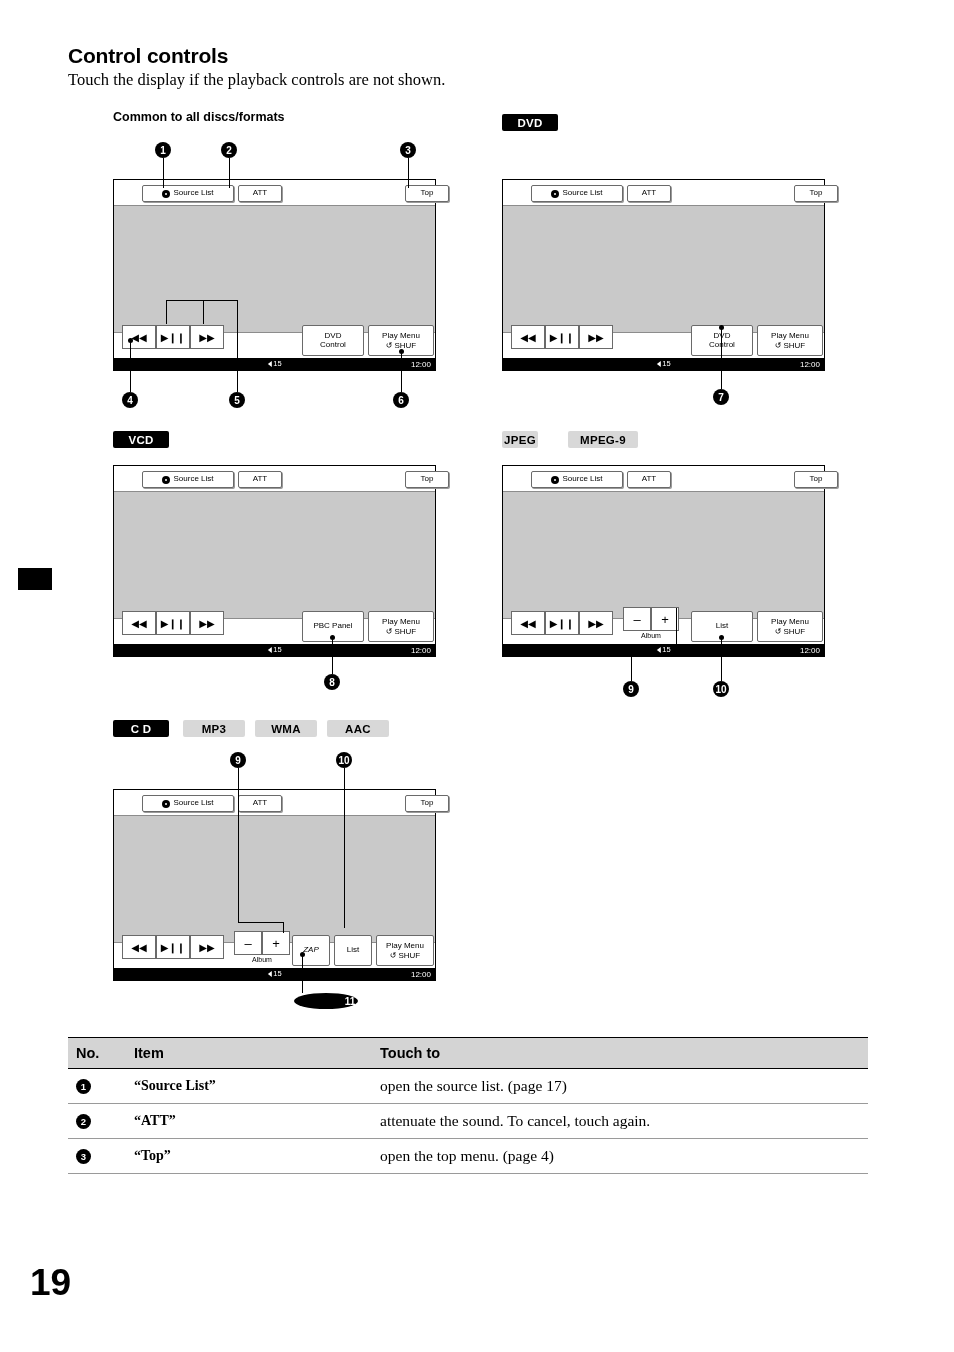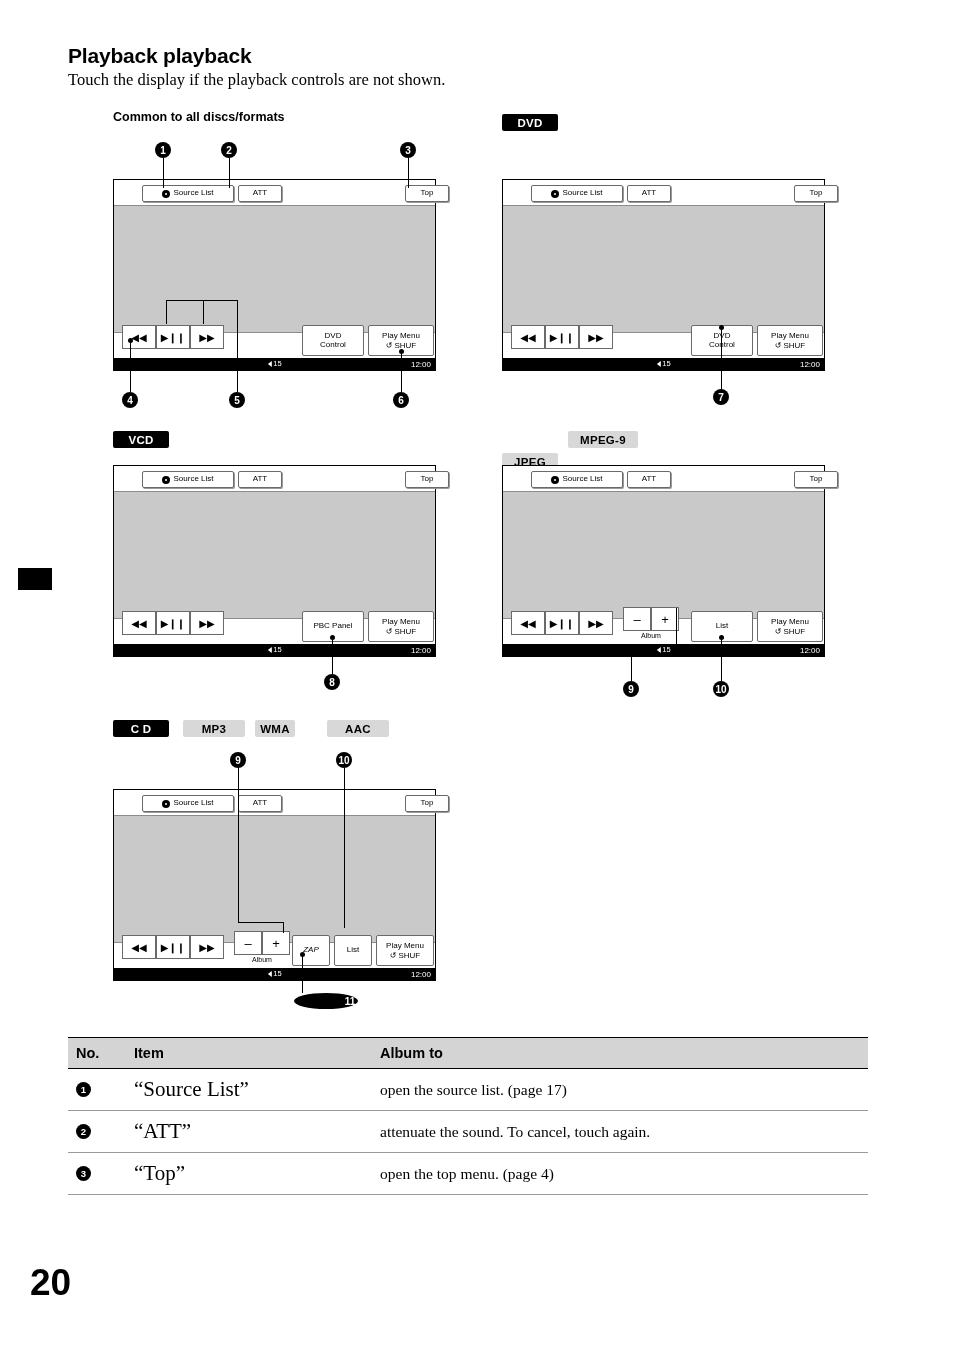--- a/index.html
+++ b/index.html
@@ -229,21 +229,21 @@
     border-top: 1.5px solid #000;
     border-bottom: 1.5px solid #000;
   }
   .tbl td {
     padding: 8px 8px;
     font-size: 15.5px;
     border-bottom: 1px solid #9a9a9a;
     vertical-align: middle;
   }
   .tbl td.num { width: 42px; }
-  .tbl td.item { width: 230px; font-weight: normal; font-size: 21px; }
+  .tbl td.item { width: 230px; font-weight: bold; font-size: 14px; }
   .rowbullet {
     width: 15px; height: 15px;
     border-radius: 50%;
     background: #000;
     color: #fff;
     font-size: 9.5px;
     font-weight: bold;
     display: flex;
     align-items: center;
     justify-content: center;
@@ -262,34 +262,34 @@
     left: 18px;
     top: 568px;
     width: 34px;
     height: 22px;
     background: #000;
   }
 </style>
 </head>
 <body>
 
-<div class="page-title">Playback playback</div>
+<div class="page-title">Control controls</div>
 <div class="page-subtitle">Touch the display if the playback controls are not shown.</div>
 
 <div class="edgemark"></div>
 
 <div class="section-label" style="left:113px; top:110px;">Common to all discs/formats</div>
 
 <div class="tag dark" style="left:502px; top:114px; width:56px;">DVD</div>
 <div class="tag dark" style="left:113px; top:431px; width:56px;">VCD</div>
-<div class="tag light" style="left:502px; top:453px; width:56px;text-align:center;">JPEG</div>
+<div class="tag light" style="left:502px; top:431px; width:36px;text-align:center;">JPEG</div>
 <div class="tag light" style="left:568px; top:431px; width:70px;">MPEG-9</div>
 <div class="tag dark" style="left:113px; top:720px; width:56px;">C D</div>
 <div class="tag light" style="left:183px; top:720px; width:62px;">MP3</div>
-<div class="tag light" style="left:255px; top:720px; width:40px;">WMA</div>
+<div class="tag light" style="left:255px; top:720px; width:62px;">WMA</div>
 <div class="tag light" style="left:327px; top:720px; width:62px;">AAC</div>
 
 <div class="panel" style="left:113px; top:179px; width:323px; height:192px;">
   <div class="topbar"></div>
   <div class="screenarea"></div>
   <div class="botbar"></div>
   <div class="statusbar">
     <span class="vol">
         <span class="spk"></span>
         <span>15</span>
@@ -514,21 +514,21 @@
 
 <div class="bullet" style="left:294px; top:993px;padding-left:48px;">11</div>
 <div class="leader v" style="left:302px; top:955px; height:38px;"></div>
 <div class="enddot" style="left:300px; top:952px;"></div>
 
 <table class="tbl">
   <thead>
     <tr>
       <th>No.</th>
       <th>Item</th>
-      <th>Album to</th>
+      <th>Touch to</th>
     </tr>
   </thead>
   <tbody>
     <tr>
       <td class="num">
           <div class="rowbullet">1</div>
         </td>
       <td class="item">“Source List”</td>
       <td>open the source list. (page 17)</td>
     </tr>
@@ -542,13 +542,13 @@
     <tr>
       <td class="num">
           <div class="rowbullet">3</div>
         </td>
       <td class="item">“Top”</td>
       <td>open the top menu. (page 4)</td>
     </tr>
   </tbody>
 </table>
 
-<div class="pagenum">20</div>
+<div class="pagenum">19</div>
 
 </body></html>

